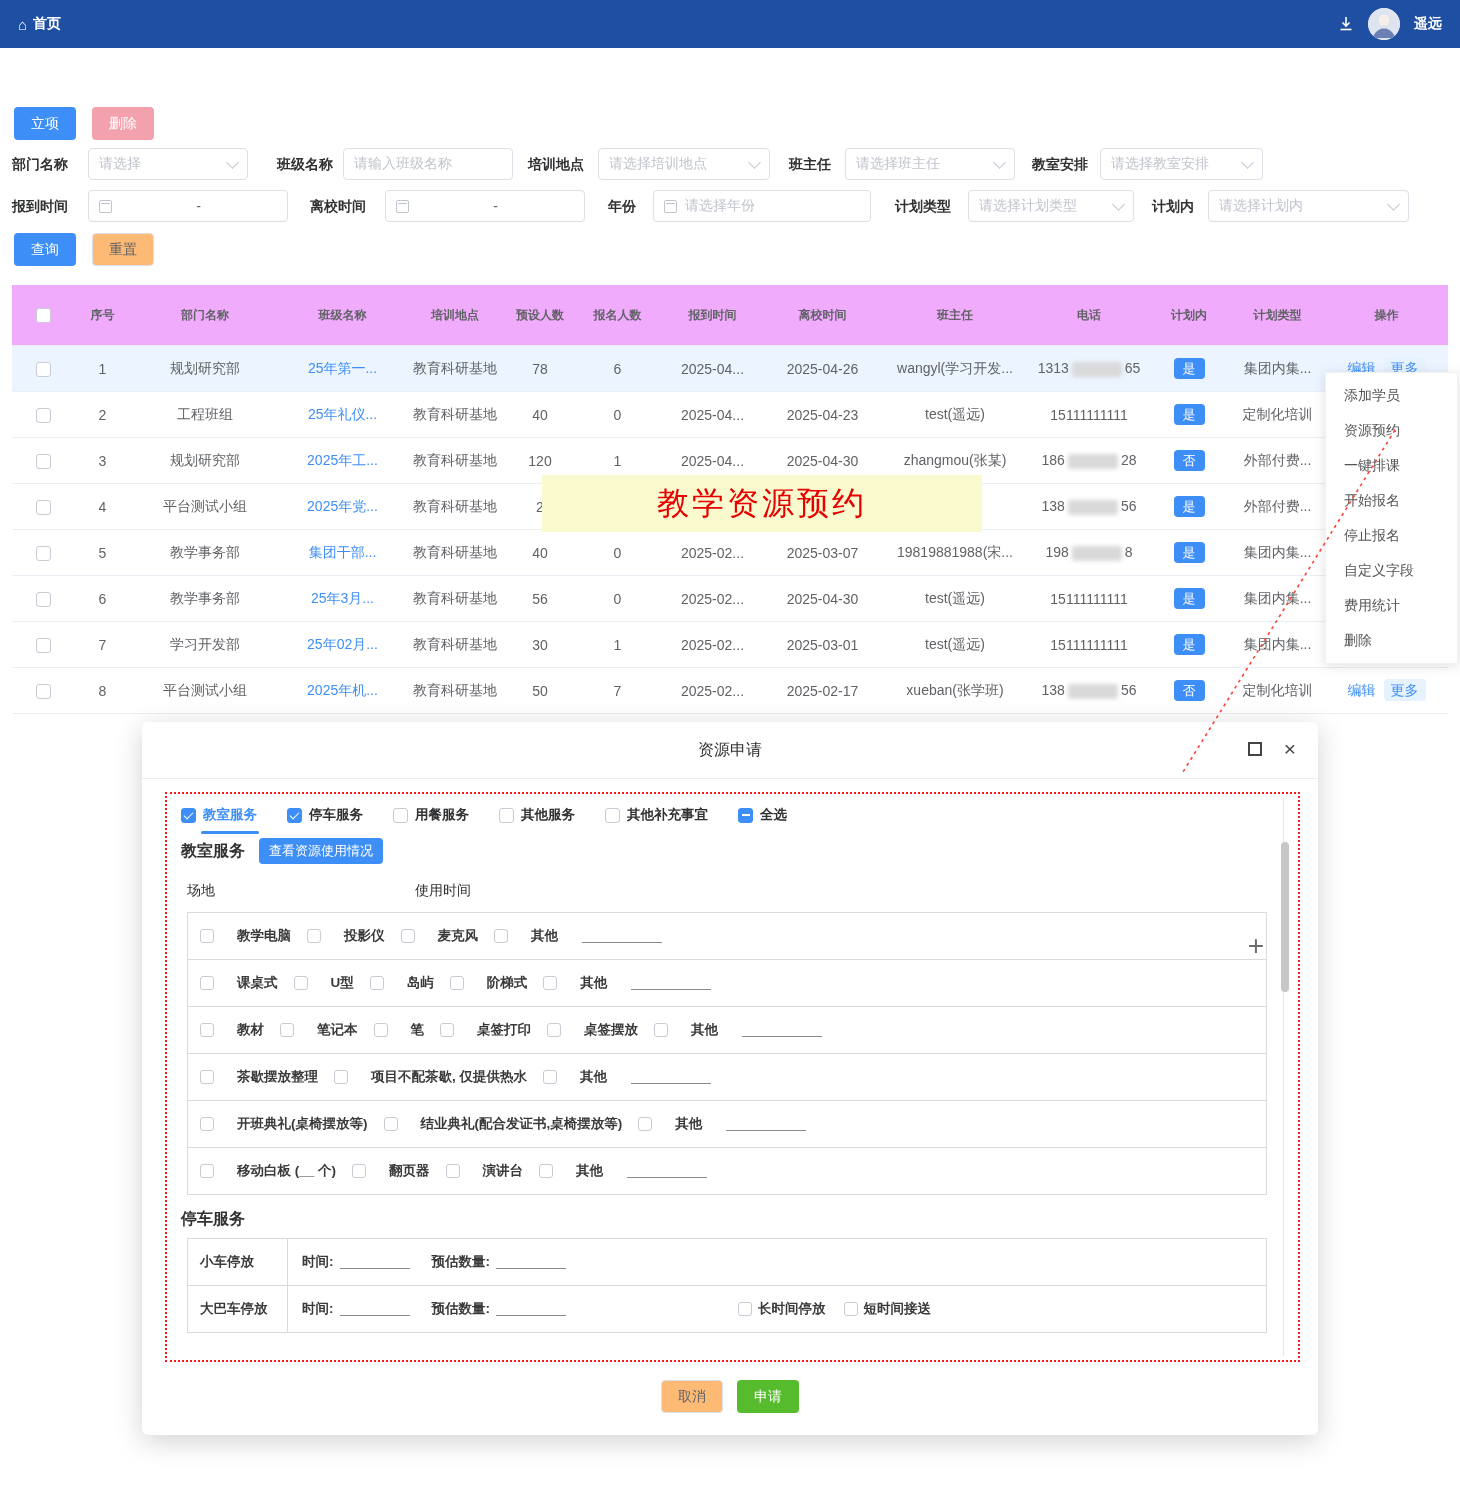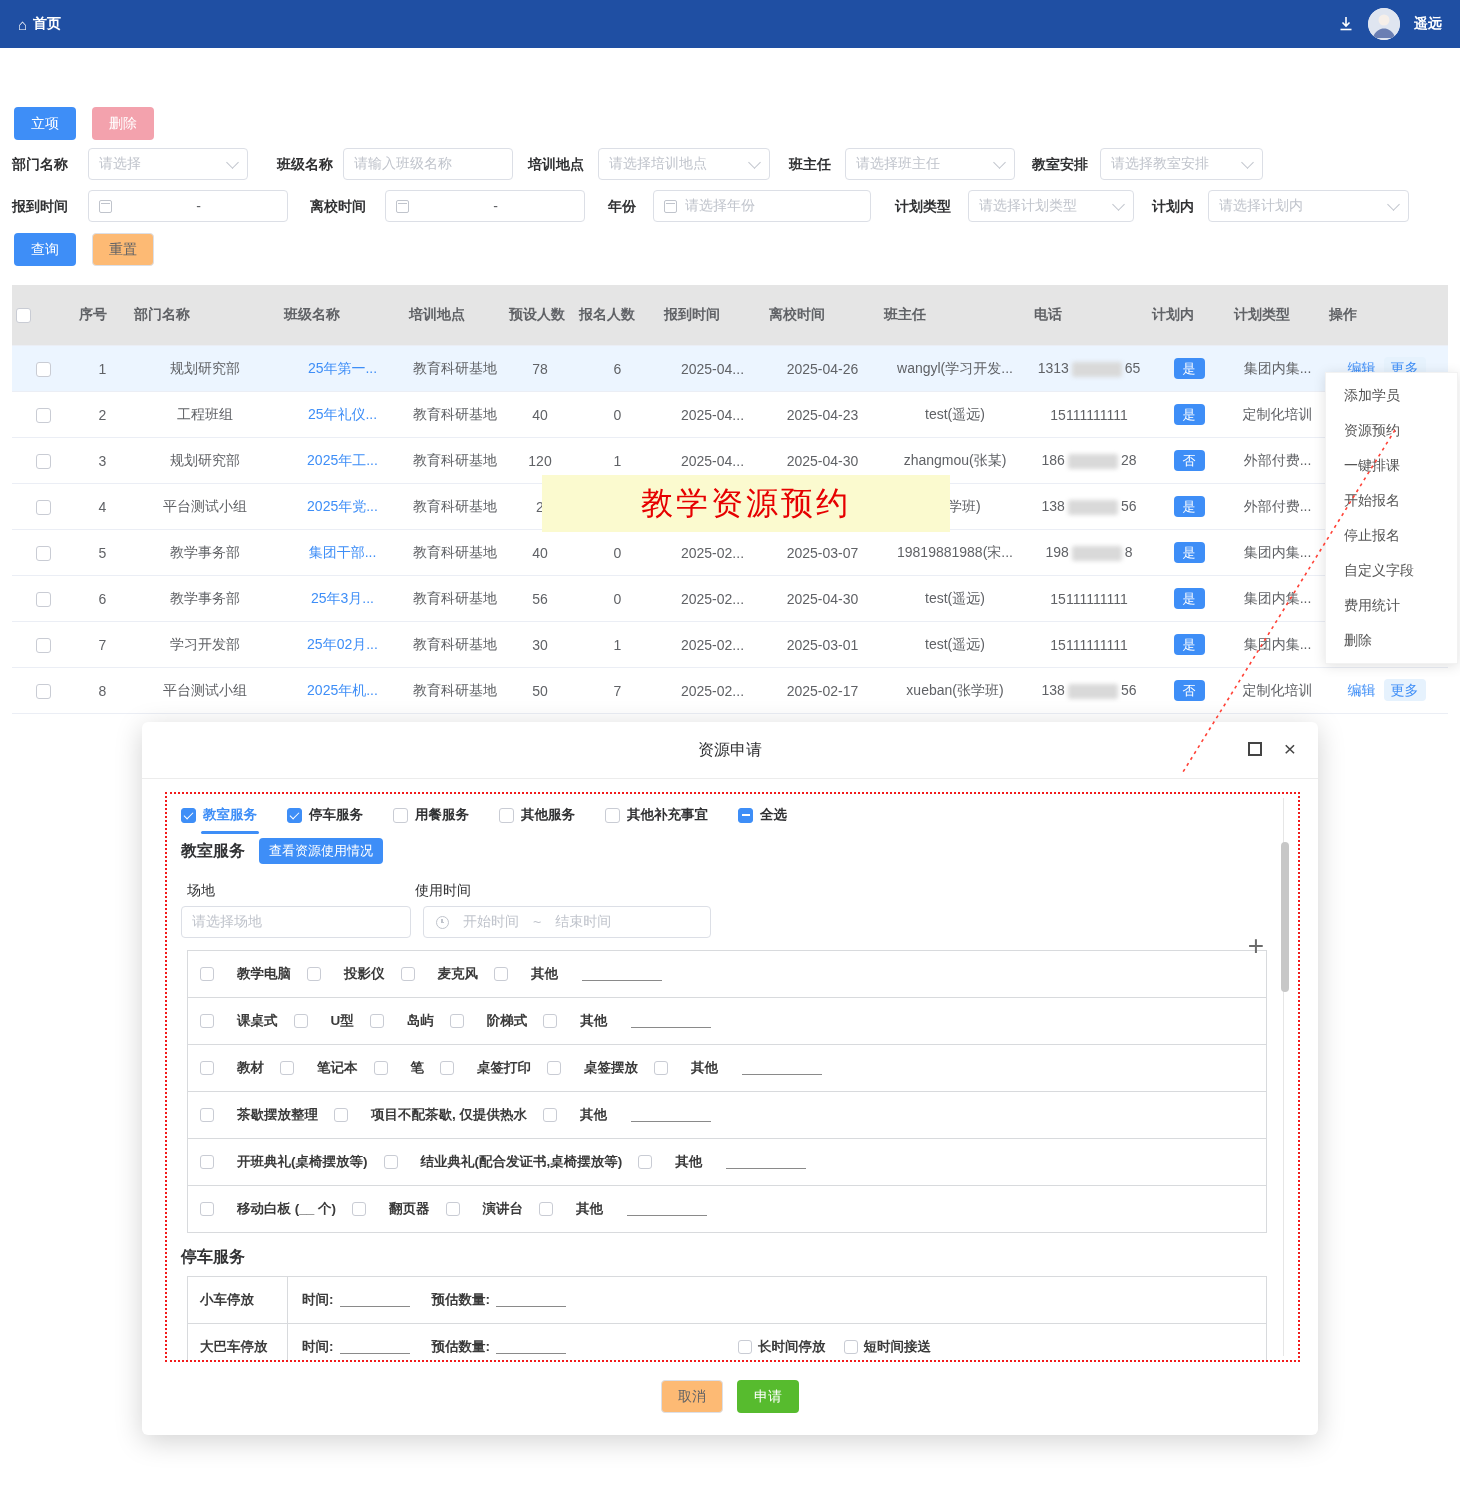--- a/index.html
+++ b/index.html
@@ -38,34 +38,34 @@
        display:flex;align-items:center;padding:0 10px;font-size:14px;color:#c0c4cc;z-index:10;}
   .fld .ph{flex:1;overflow:hidden;white-space:nowrap;}
   .chev{width:8px;height:8px;border-right:1.5px solid #c0c4cc;border-bottom:1.5px solid #c0c4cc;
         transform:rotate(45deg);margin-top:-4px;flex:none;}
   .ico-cal{width:13px;height:13px;border:1.5px solid #c0c4cc;border-radius:2px;position:relative;margin-right:8px;flex:none;box-sizing:border-box;}
   .ico-cal::before{content:"";position:absolute;left:1px;right:1px;top:2px;height:1.5px;background:#c0c4cc;}
   .dash-center{flex:1;text-align:center;color:#606266;}
 
   
   table.tbl{position:absolute;left:12px;top:285px;width:1436px;border-collapse:collapse;table-layout:fixed;z-index:5;background:#fff;}
-  .tbl th{background:#e5e5e5;color:#606266;font-size:14px;font-weight:600;height:60px;border-bottom:1px solid #ebeef5;
-          text-align:left;line-height:1.4;padding:0 4px;}
+  .tbl th{background:#f0abfc;color:#606266;font-size:12px;font-weight:600;height:60px;border-bottom:1px solid #ebeef5;
+          text-align:center;line-height:1.4;padding:0 4px;}
   .tbl td{height:45px;border-bottom:1px solid #ebeef5;text-align:center;font-size:14px;color:#606266;
           padding:0 4px;overflow:hidden;white-space:nowrap;text-overflow:ellipsis;}
   .tbl tr.hl td{background:#ecf5ff;}
   .link{color:#3e8ef7;}
   .badge{display:inline-block;background:#3e8ef7;color:#fff;font-size:13px;padding:4px 9px;border-radius:4px;line-height:1;}
   .cbx{display:inline-block;width:15px;height:15px;border:1px solid #c9ccd4;border-radius:3px;background:#fff;box-sizing:border-box;vertical-align:middle;}
   .op-edit{color:#3e8ef7;margin-right:8px;}
   .op-more{color:#3e8ef7;background:#e6f2fd;border-radius:4px;padding:3px 7px;}
   .blurbit{display:inline-block;width:50px;height:15px;background:#d9d9d9;filter:blur(2px);border-radius:2px;vertical-align:middle;margin:0 3px;}
 
   
-  .ylabel{position:absolute;left:542px;top:475px;width:408px;height:57px;background:#fbfacf;color:#e60000;
+  .ylabel{position:absolute;left:542px;top:475px;width:440px;height:57px;background:#fbfacf;color:#e60000;
           font-size:32px;display:flex;align-items:center;justify-content:center;letter-spacing:3px;z-index:20;}
 
   
   .dd{position:absolute;left:1325px;top:372px;width:133px;height:292px;background:#fff;z-index:30;
       box-shadow:0 2px 12px rgba(0,0,0,.12);border:1px solid #f2f2f2;box-sizing:border-box;padding:5px 0;}
   .dd div{height:35px;display:flex;align-items:center;padding-left:18px;font-size:14px;color:#555;cursor:pointer;}
 
   
   .arrow-svg{position:absolute;left:0;top:0;width:1460px;height:1500px;pointer-events:none;z-index:50;}
 
@@ -459,31 +459,20 @@
       <div class="sec-row">
         <span class="sec-title">教室服务</span>
         <span class="usage-btn">查看资源使用情况</span>
       </div>
 
       <div class="lblrow">
         <span class="lbl-venue">场地</span>
         <span>使用时间</span>
       </div>
 
-      <div class="inprow">
-        <div class="sel">
-          <span class="ph">请选择场地</span>
-        </div>
-        <div class="timerange">
-          <span class="ico-clock"></span>
-          <span>开始时间</span>
-          <span>~</span>
-          <span>结束时间</span>
-        </div>
-      </div>
 
       <div class="optbox" id="optbox">
           <div class="optrow">
             <span class="opt">
               <span class="cb sm"></span>
               <span>教学电脑</span>
             </span>
             <span class="opt">
               <span class="cb sm"></span>
               <span>投影仪</span>

